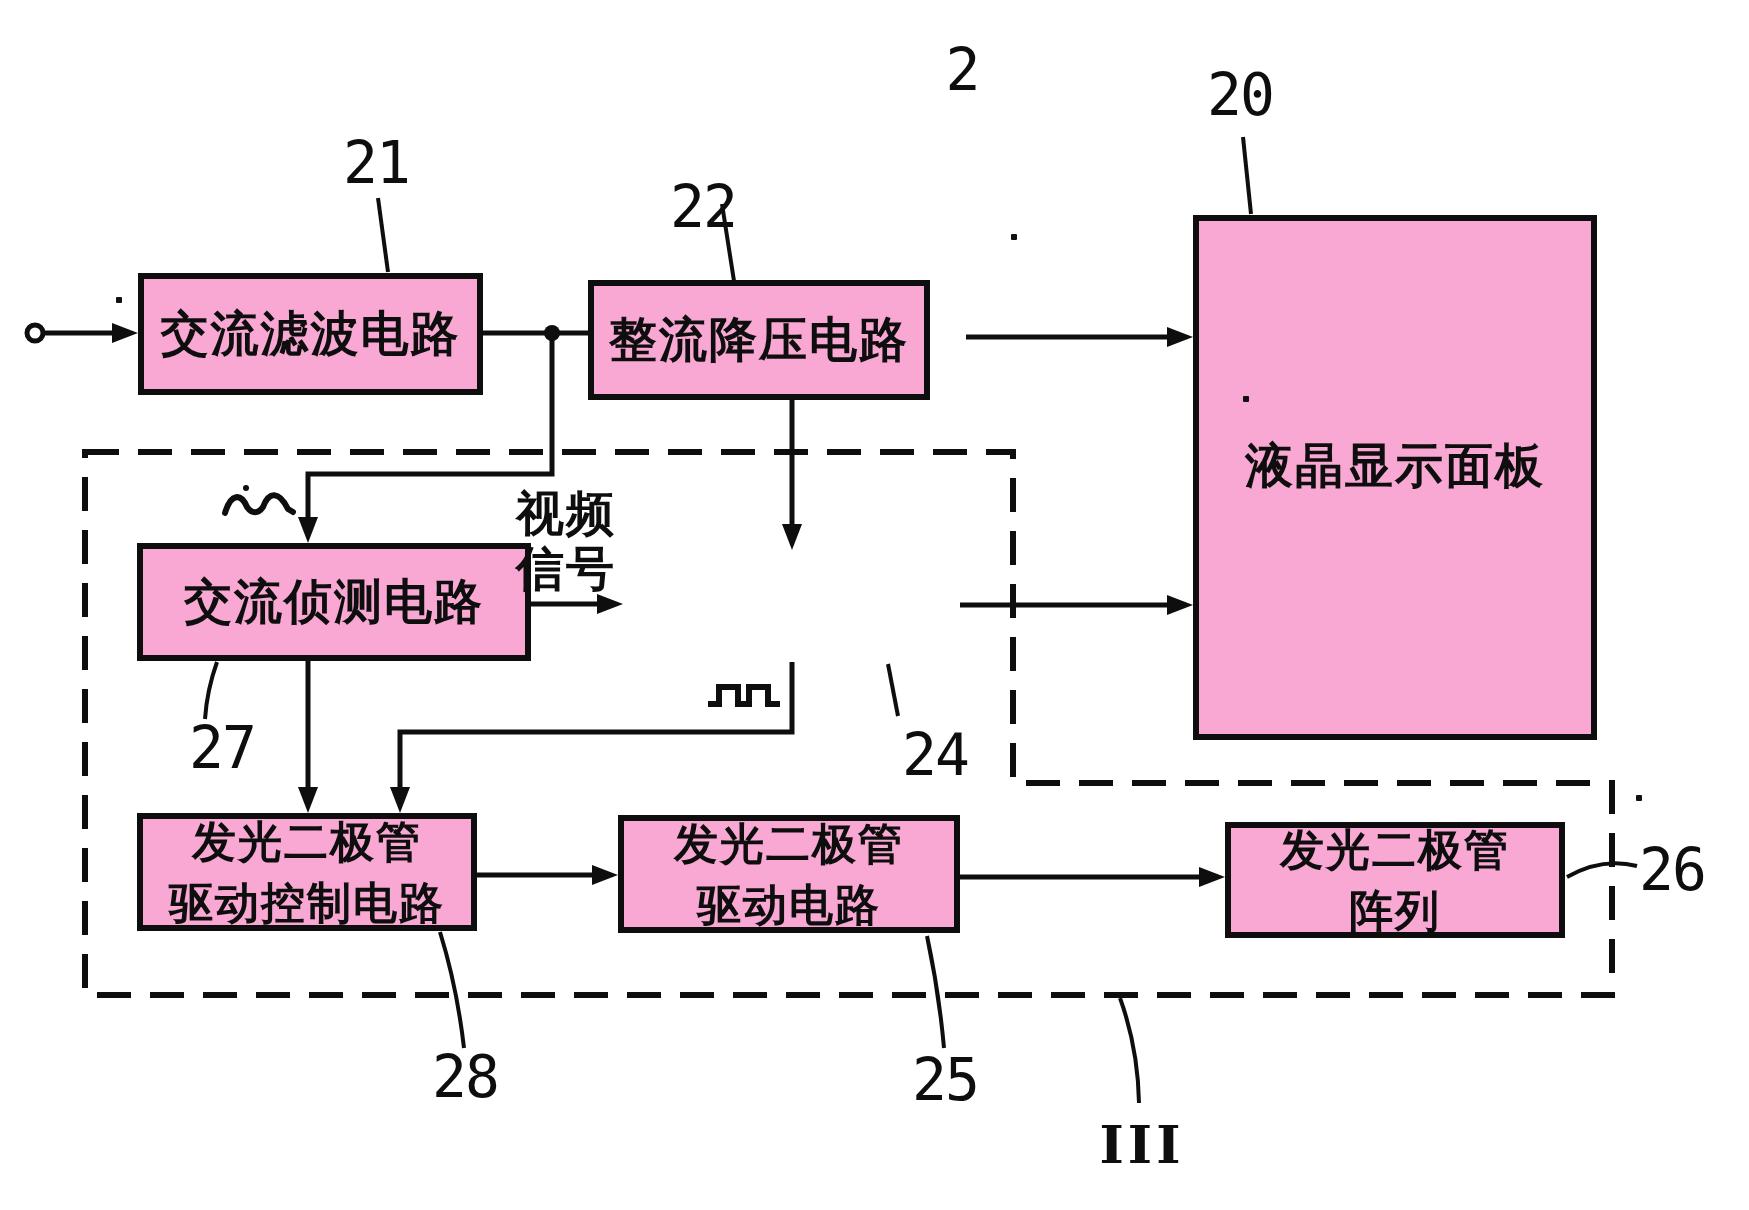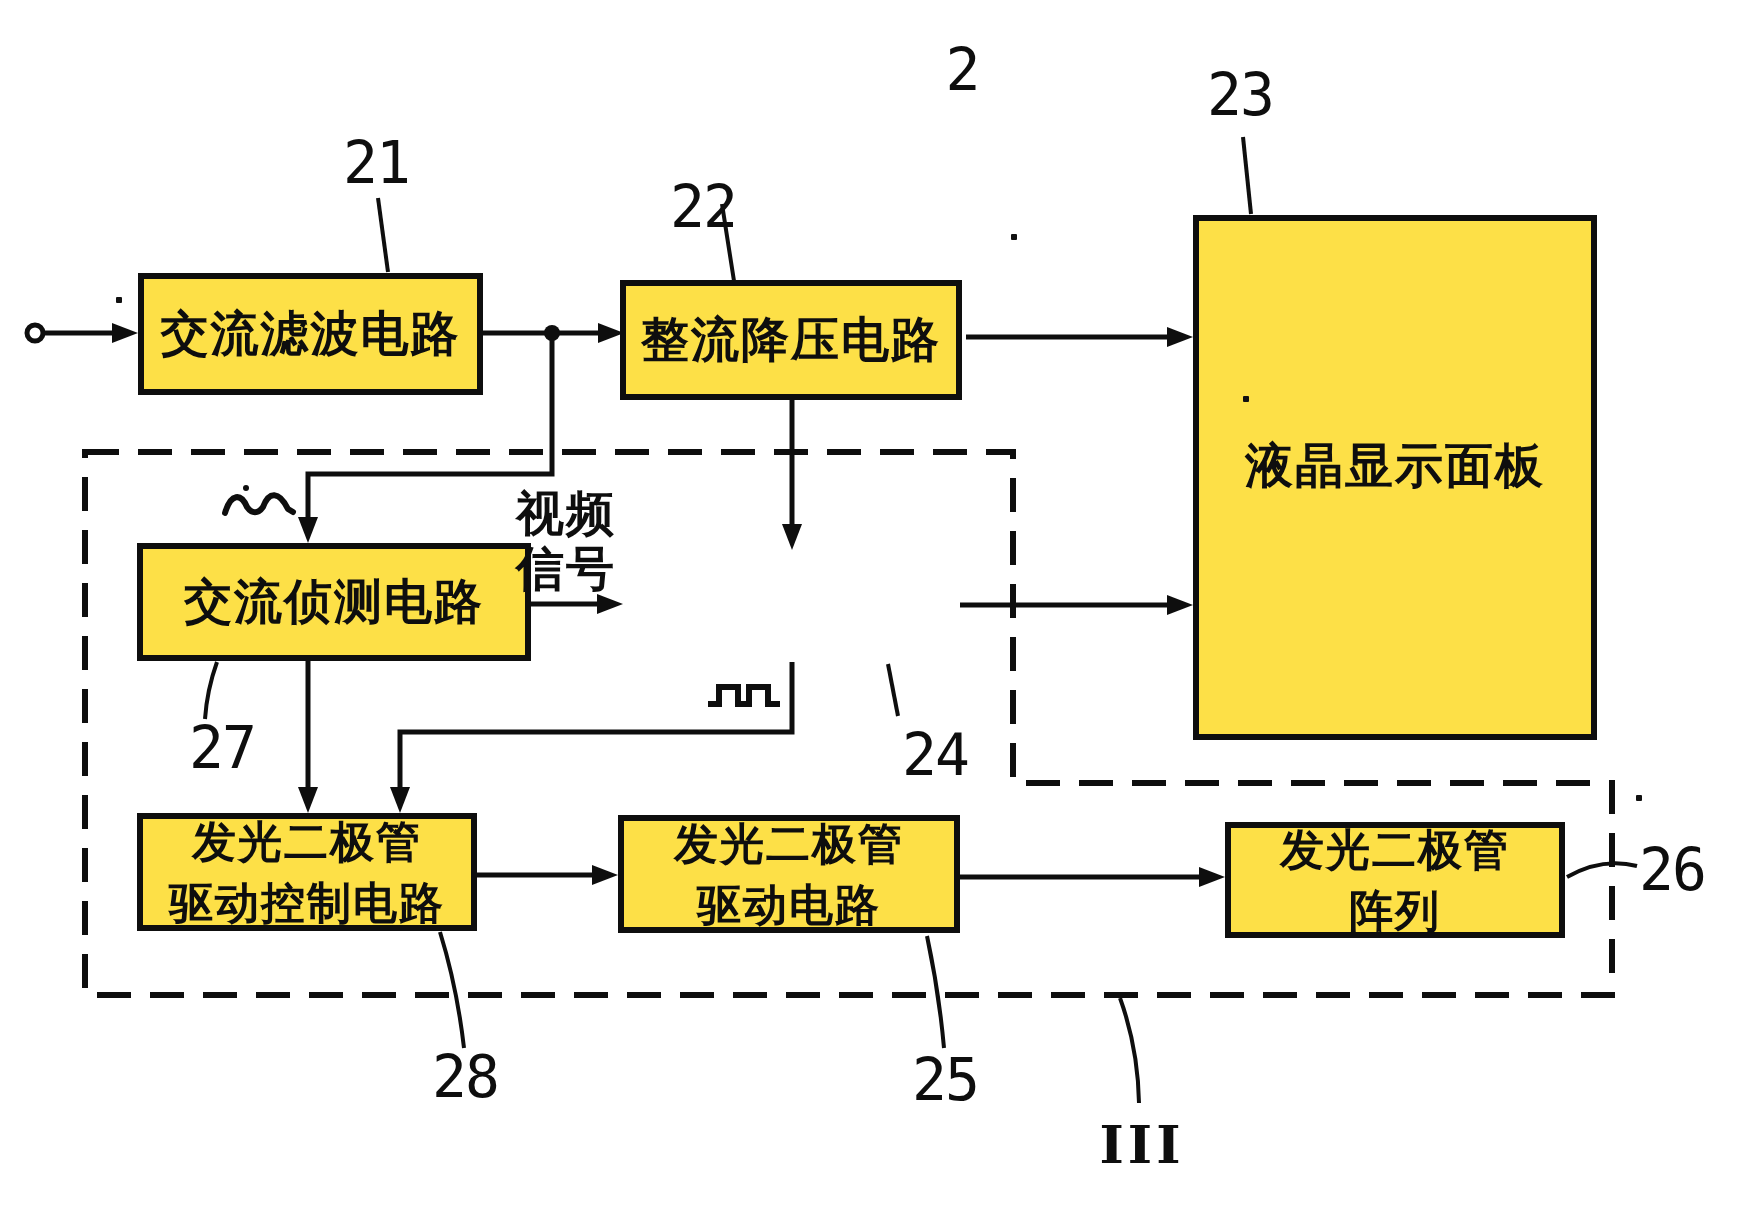--- a/index.html
+++ b/index.html
@@ -9,21 +9,21 @@
     background:#ffffff;
     overflow:hidden;
     font-family:"DejaVu Sans", sans-serif;
     color:#0e0e0e;
   }
   #stroke-layer{position:absolute;left:0;top:0;width:1749px;height:1210px;}
   .box{
     position:absolute;
     box-sizing:border-box;
     border:6px solid #0e0e0e;
-    background:#fde047;
+    background:#f9a8d4;
     display:flex;
     flex-direction:column;
     align-items:center;
     justify-content:center;
     text-align:center;
     font-weight:bold;
     letter-spacing:2px;
     line-height:1.12;
   }
   .box .ln{display:block;white-space:nowrap;}
@@ -120,21 +120,21 @@
       <circle cx="246" cy="488" r="3" fill="#0e0e0e" stroke="none"></circle>
 
       <path stroke-width="6" stroke-linejoin="miter" d="M708,704 h11 v-17 h19 v17 h11 v-17 h19 v17 h12"></path>
     </g>
   </svg>
 
   <div class="box fs48" style="left:138px;top:273px;width:345px;height:122px;">
     <span class="ln">交流滤波电路</span>
   </div>
 
-  <div class="box fs48" style="left:620px;top:280px;width:342px;height:120px;">
+  <div class="box fs48" style="left:588px;top:280px;width:342px;height:120px;">
     <span class="ln">整流降压电路</span>
   </div>
 
   <div class="box fs48" style="left:1193px;top:215px;width:404px;height:525px;justify-content:flex-start;padding-top:218px;text-align:center;">
     <span class="ln">液晶显示面板</span>
   </div>
 
   <div class="box fs48" style="left:137px;top:543px;width:394px;height:118px;">
     <span class="ln">交流侦测电路</span>
   </div>
@@ -156,21 +156,21 @@
   </div>
 
   <div id="video-signal-label">
     <span class="ln">视频</span>
     <span class="ln">信号</span>
   </div>
 
   <div class="num" style="left:962px;top:70px;">2</div>
   <div class="num" style="left:376px;top:163px;">21</div>
   <div class="num" style="left:703px;top:163px;margin-top:44px;">22</div>
-  <div class="num" style="left:1240px;top:95px;">23</div>
+  <div class="num" style="left:1240px;top:95px;">20</div>
   <div class="num" style="left:895px;top:755px;margin-left:40px;">24</div>
   <div class="num" style="left:945px;top:1080px;">25</div>
   <div class="num" style="left:1672px;top:870px;">26</div>
   <div class="num" style="left:222px;top:748px;">27</div>
   <div class="num" style="left:465px;top:1077px;">28</div>
   <div class="num roman" style="left:1142px;top:1144px;">III</div>
 
   <div class="speck" style="left:116px;top:297px;"></div>
   <div class="speck" style="left:1243px;top:396px;"></div>
   <div class="speck" style="left:1011px;top:234px;"></div>

